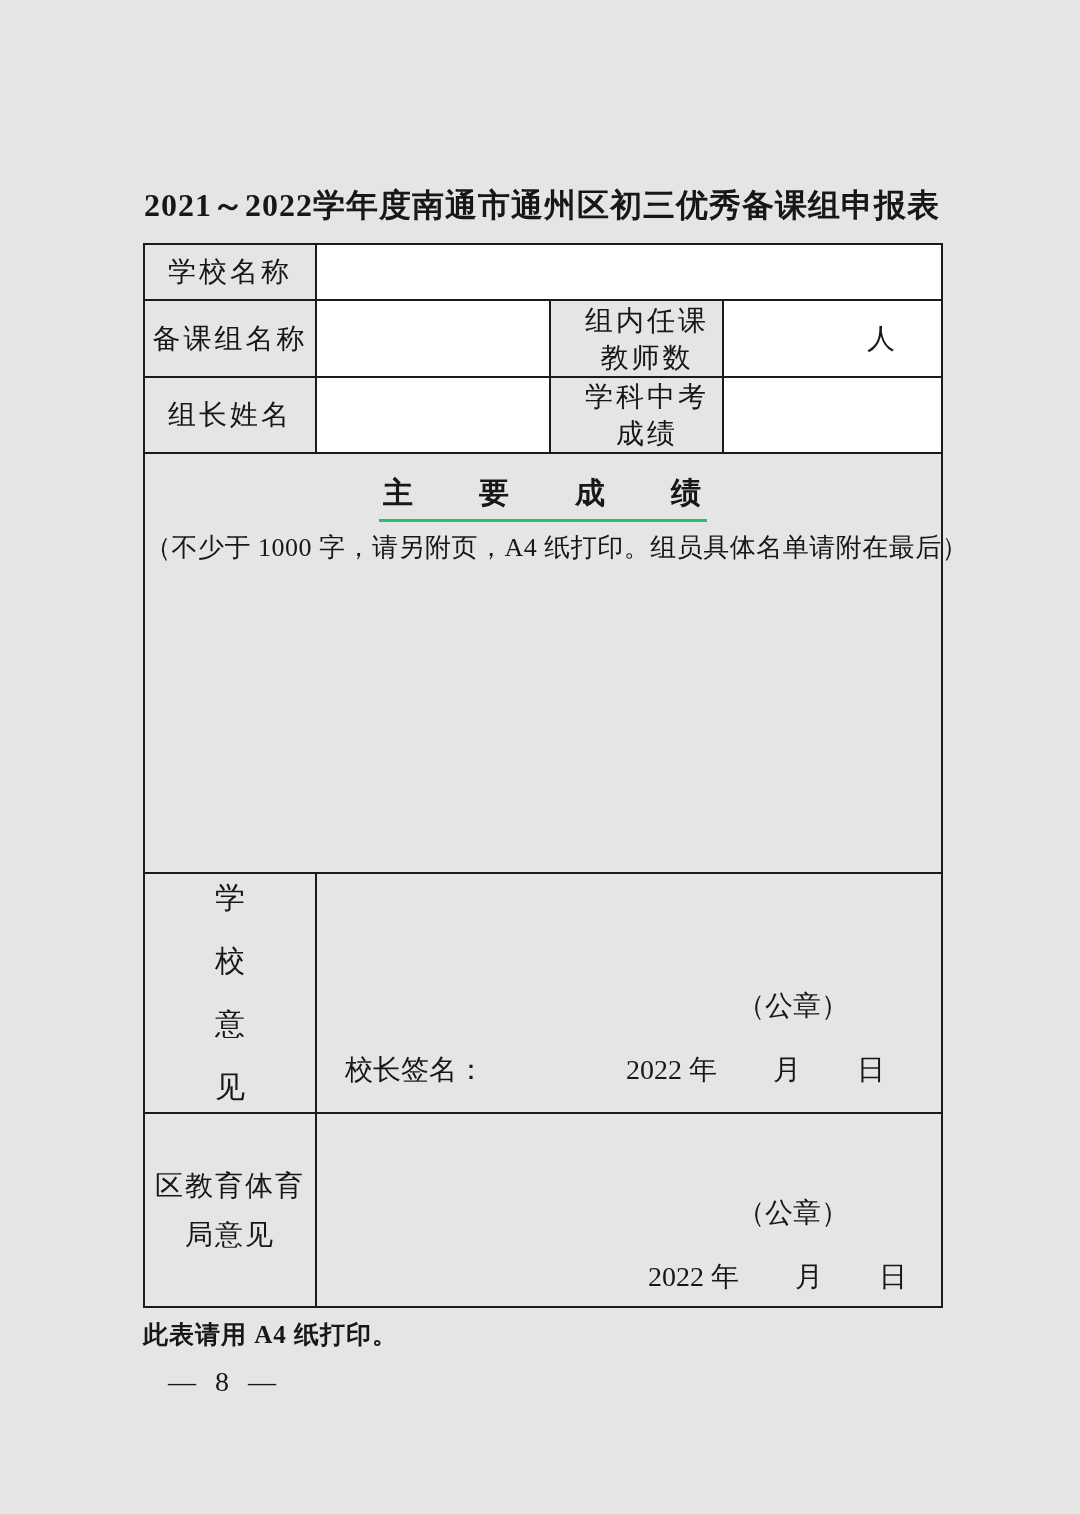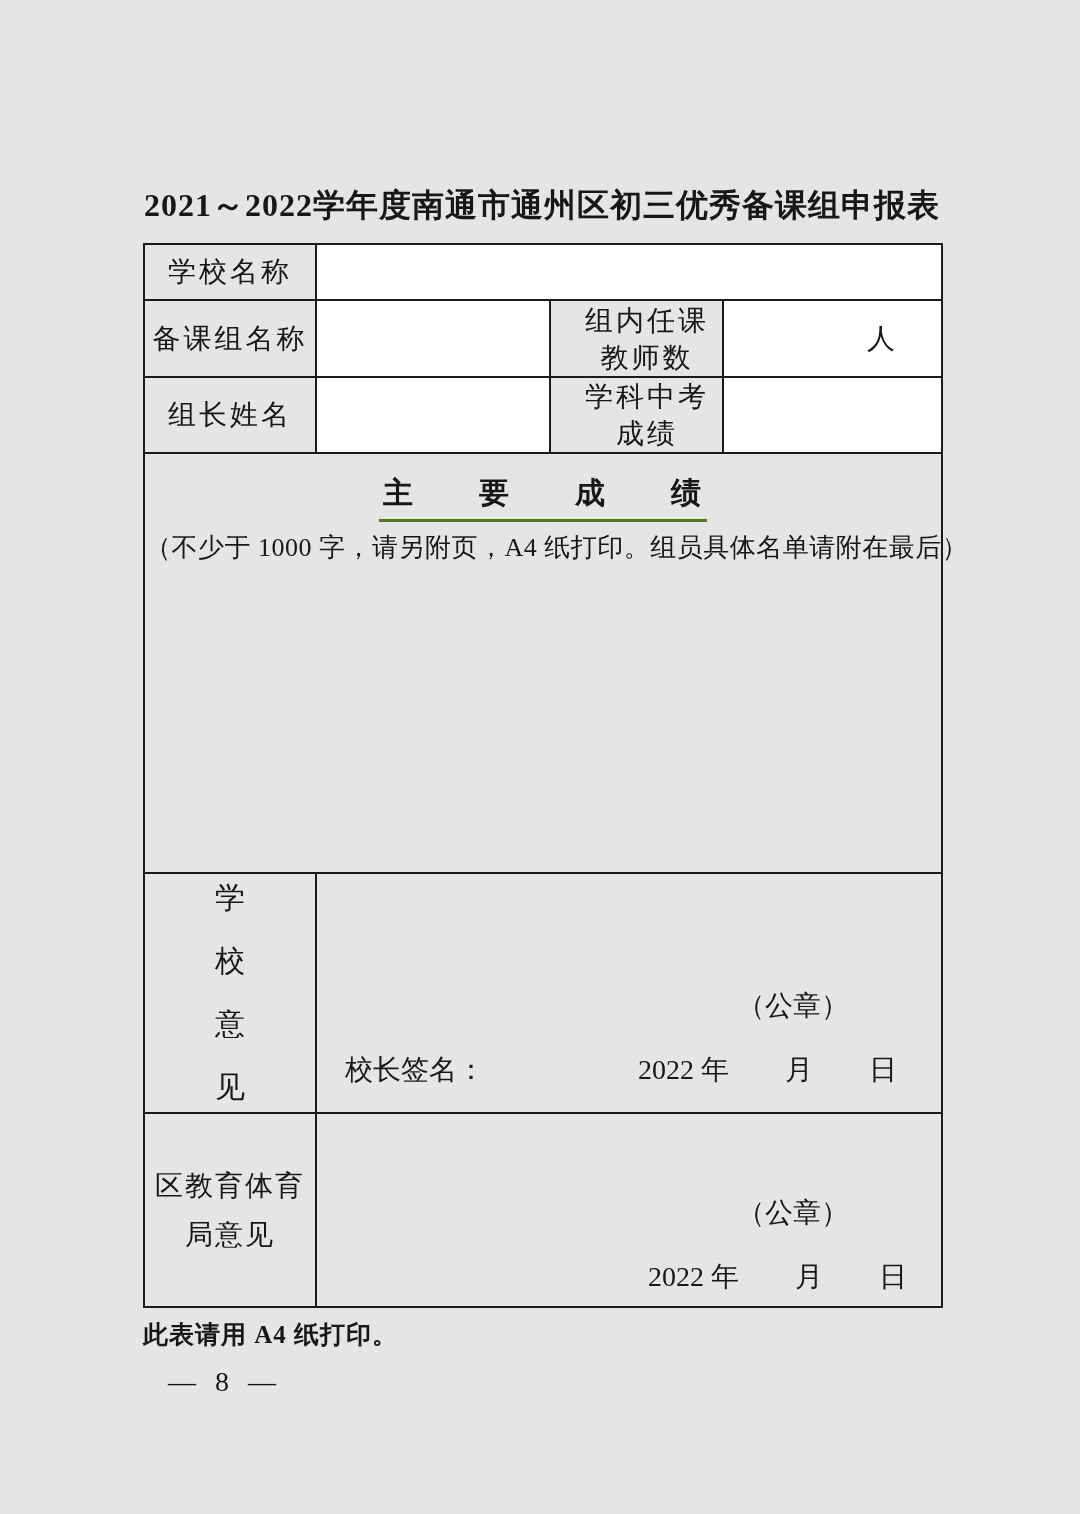--- a/index.html
+++ b/index.html
@@ -42,21 +42,21 @@
   .blank-cell { background: #ffffff; }
   .unit-cell { text-align: right; padding-right: 46px; font-size: 30px; }
 
   .ach-cell { vertical-align: top; }
   .ach-title-wrap { text-align: center; padding-top: 12px; }
   .ach-title {
     display: inline-block;
     font-size: 30px;
     font-weight: 600;
     letter-spacing: 2px;
-    border-bottom: 3px solid #4d7c0f;
+    border-bottom: 3px solid #22c55e;
     padding: 0 4px 5px 4px;
   }
   .ach-note {
     text-align: center;
     font-size: 26px;
     margin-top: 8px;
     letter-spacing: 0.5px;
     white-space: nowrap;
   }
   .ach-space { height: 300px; }
@@ -71,21 +71,21 @@
   }
 
   .dlabel-cell { text-align: center; }
   .dlabel-line { line-height: 49px; letter-spacing: 2px; }
 
   .opinion-cell { vertical-align: bottom; }
   .opinion-body { display: flex; flex-direction: column; justify-content: flex-end; }
   .seal { padding-left: 420px; white-space: nowrap; }
   .sig-row {
     display: flex; justify-content: space-between;
-    padding: 0 44px 0 28px;
+    padding: 0 56px 0 28px;
     margin-top: 26px; margin-bottom: 22px;
     white-space: nowrap;
   }
   .date-row {
     text-align: right;
     padding-right: 34px;
     margin-top: 26px; margin-bottom: 10px;
     white-space: nowrap;
   }
   .op1 { height: 236px; }

